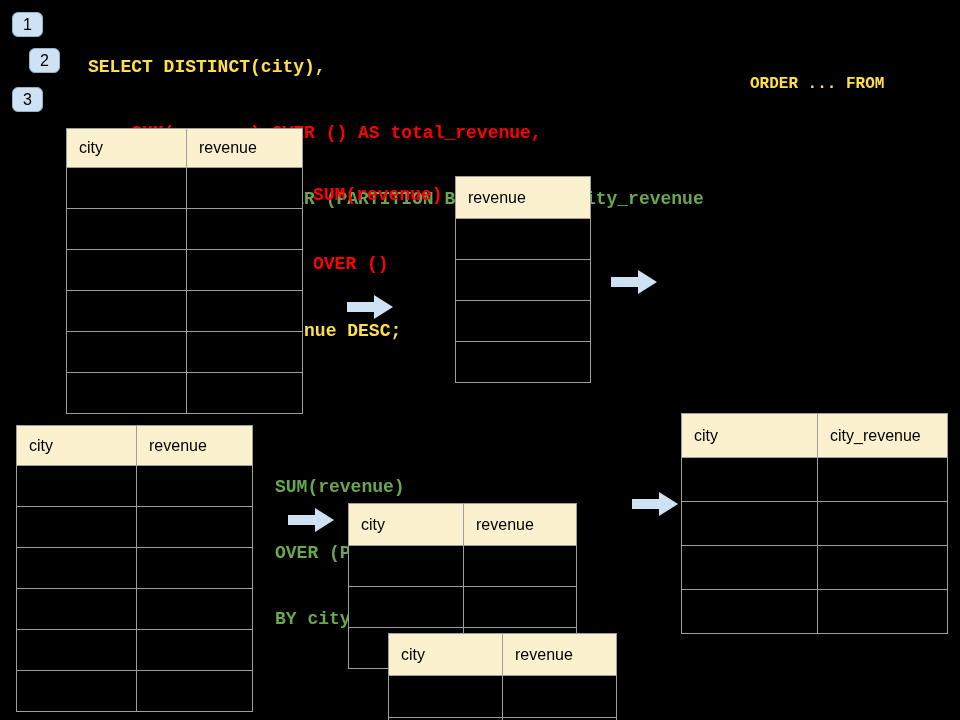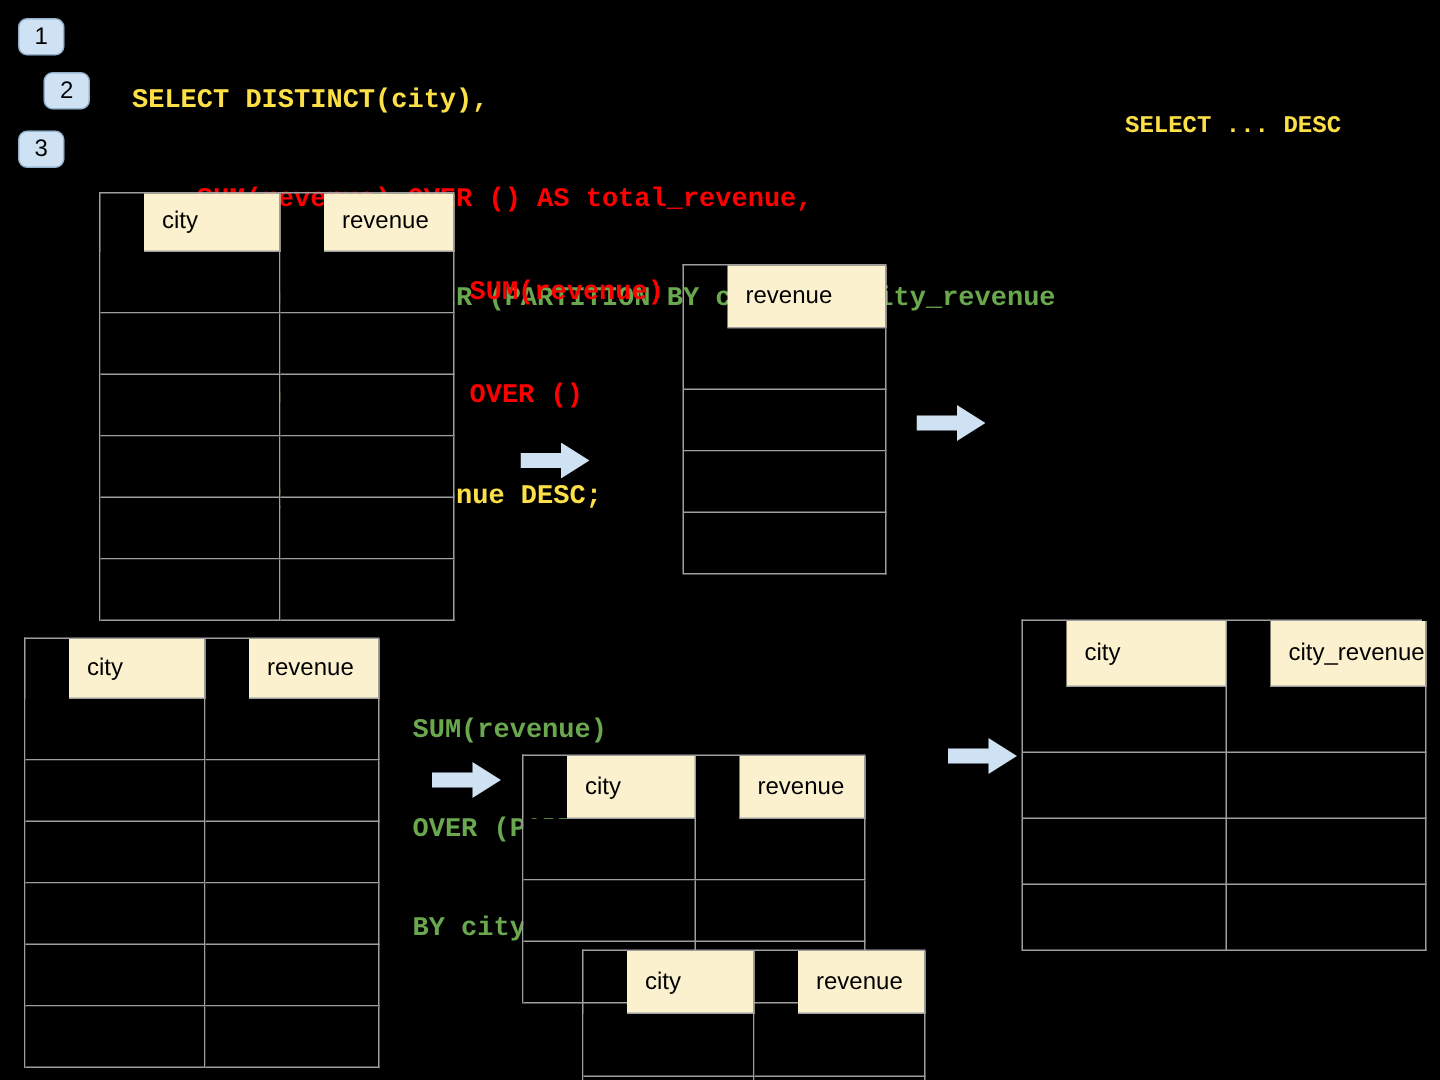--- a/index.html
+++ b/index.html
@@ -35,21 +35,21 @@
     position:absolute;display:grid;
     border-top:1px solid #9e9e9e;border-left:1px solid #9e9e9e;
     box-sizing:border-box;
   }
   .tbl > div{
     border-right:1px solid #9e9e9e;border-bottom:1px solid #9e9e9e;
     box-sizing:border-box;
   }
   .th{
     background:#fcf1cf;color:#000;font-size:16px;
-    display:flex;align-items:center;padding-left:12px;margin-left:29px;
+    display:flex;align-items:center;padding-left:12px;
   }
   .td{background:#000000;}
   
   .arrow{position:absolute;}
 </style>
 </head>
 <body>
 
 <div class="stage">
 
@@ -65,21 +65,21 @@
 
   <div class="code" style="left:88px;top:12px;">
     <div class="c-purple">SELECT DISTINCT(city),</div>
     <div class="c-red">    SUM(revenue) OVER () AS total_revenue,</div>
     <div class="c-green">    SUM(revenue) OVER (PARTITION BY city) as city_revenue</div>
     <div class="c-purple">  FROM rides</div>
     <div class="c-purple">  ORDER by city_revenue DESC;</div>
   </div>
 
   <div class="code note c-purple" style="left:750px;top:34px;">
-    <div>SELECT ... DESC</div>
+    <div>ORDER ... FROM</div>
   </div>
 
   <div class="code lbl-red c-red" style="left:313px;top:138px;">
     <div>SUM(revenue)</div>
     <div>OVER ()</div>
   </div>
 
   <div class="code c-green" style="left:275px;top:432px;">
     <div>SUM(revenue)</div>
     <div>OVER (PARTITION</div>

